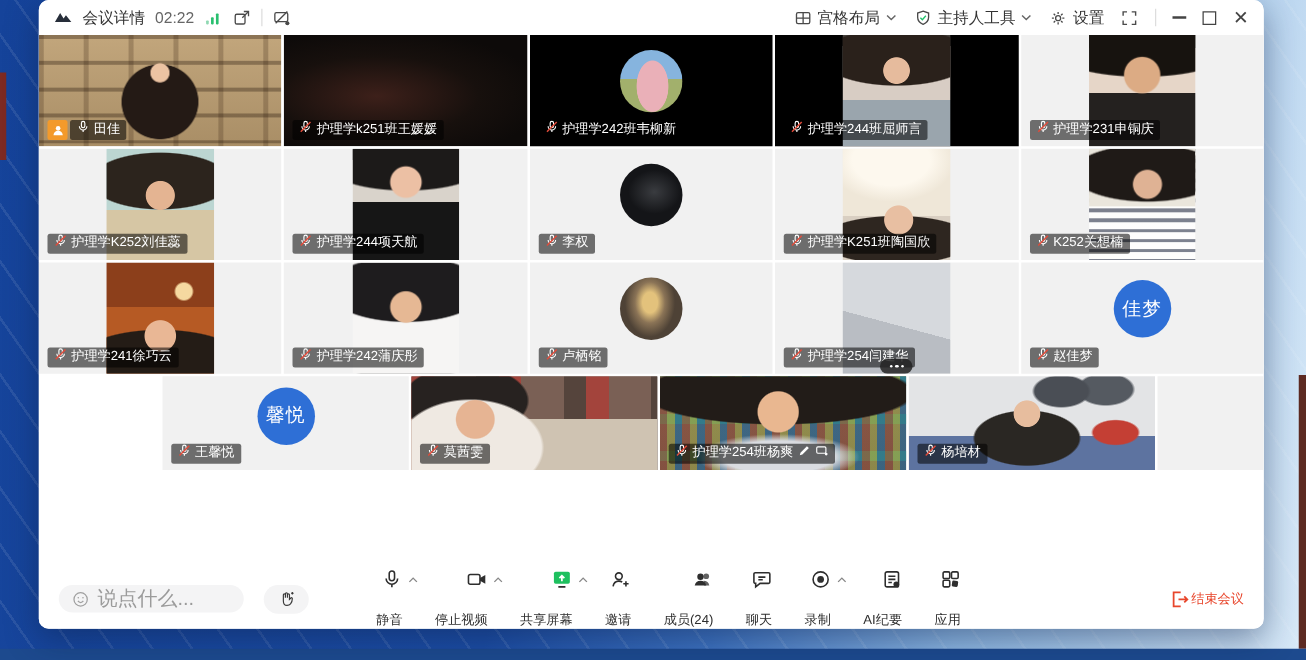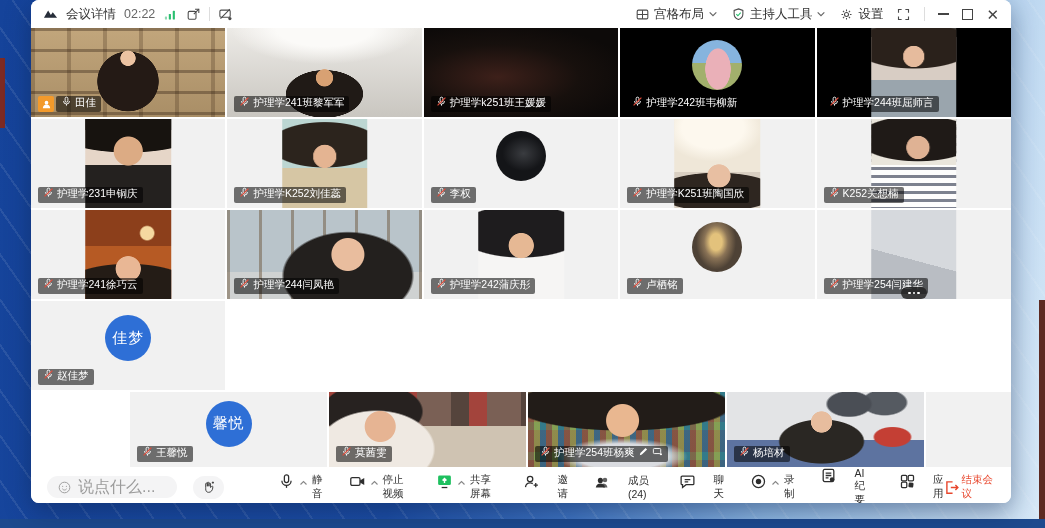--- a/index.html
+++ b/index.html
@@ -142,21 +142,21 @@
     linear-gradient(180deg, rgba(0,0,0,0) 0 64%, #5d73a0 64%),
     radial-gradient(ellipse 12% 18% at 62% 16%, #4a4e55 90%, rgba(0,0,0,0) 100%),
     radial-gradient(ellipse 12% 18% at 80% 14%, #555a61 90%, rgba(0,0,0,0) 100%),
     linear-gradient(180deg,#e3e4e6,#e3e4e6);}
   
   .toolbar{flex:0 0 30px;display:flex;align-items:center;padding:0 16px;background:#fff;}
   .quick-chat{width:128px;height:22px;border-radius:12px;background:#f4f4f5;display:flex;align-items:center;gap:6px;padding:0 10px;color:#9b9b9b;font-size:16px;}
   .hand-btn{margin-left:16px;width:36px;height:23px;border-radius:12px;background:#f4f4f5;display:flex;align-items:center;justify-content:center;}
   .hand-btn svg{width:15px;height:15px;}
   .center-group{display:flex;margin-left:54px;gap:26px;align-items:center;}
-  .tool-btn{display:flex;flex-direction:row;align-items:flex-start;gap:17px;font-size:10.5px;color:#2e2e2e;cursor:default;}
+  .tool-btn{display:flex;flex-direction:column;align-items:flex-end;gap:17px;font-size:10.5px;color:#2e2e2e;cursor:default;}
   .ticon-row{position:relative;height:17px;}
   .ticon-row svg{width:17px;height:17px;}
   .tool-chevron{position:absolute;right:-13px;top:4px;}
   .tool-chevron svg{width:9px;height:8px;}
   .end-btn{margin-left:auto;display:flex;flex-direction:row;align-items:center;gap:1px;font-size:10.5px;color:#e8462c;}
   .end-btn svg{width:17px;height:17px;}
 </style>
 </head>
 <body>
 
@@ -271,36 +271,20 @@
                   <rect x="9" y="2.5" width="6" height="11" rx="3"></rect>
                   <path d="M5.5 11a6.5 6.5 0 0 0 13 0"></path>
                   <line x1="12" y1="17.5" x2="12" y2="21"></line>
                 </svg>
               </span>
               <span>田佳</span>
             </span>
           </div>
         </div>
         <div class="tile">
-          <div class="video scene-bright-ceiling"></div>
-          <div class="label-row">
-            <span class="name-pill">
-              <span class="icn">
-                <svg viewBox="0 0 24 24" fill="none" stroke="#fff" stroke-width="2">
-                  <rect x="9" y="2.5" width="6" height="11" rx="3"></rect>
-                  <path d="M5.5 11a6.5 6.5 0 0 0 13 0"></path>
-                  <line x1="12" y1="17.5" x2="12" y2="21"></line>
-                  <line x1="3.5" y1="20.5" x2="20.5" y2="3.5" stroke="#e04b3a" stroke-width="2.6"></line>
-                </svg>
-              </span>
-              <span>护理学241班黎军军</span>
-            </span>
-          </div>
-        </div>
-        <div class="tile">
           <div class="video scene-dark-room"></div>
           <div class="label-row">
             <span class="name-pill">
               <span class="icn">
                 <svg viewBox="0 0 24 24" fill="none" stroke="#fff" stroke-width="2">
                   <rect x="9" y="2.5" width="6" height="11" rx="3"></rect>
                   <path d="M5.5 11a6.5 6.5 0 0 0 13 0"></path>
                   <line x1="12" y1="17.5" x2="12" y2="21"></line>
                   <line x1="3.5" y1="20.5" x2="20.5" y2="3.5" stroke="#e04b3a" stroke-width="2.6"></line>
                 </svg>
@@ -367,20 +351,36 @@
                   <path d="M5.5 11a6.5 6.5 0 0 0 13 0"></path>
                   <line x1="12" y1="17.5" x2="12" y2="21"></line>
                   <line x1="3.5" y1="20.5" x2="20.5" y2="3.5" stroke="#e04b3a" stroke-width="2.6"></line>
                 </svg>
               </span>
               <span>护理学K252刘佳蕊</span>
             </span>
           </div>
         </div>
         <div class="tile">
+          <div class="pstrip scene-black-hoodie"></div>
+          <div class="label-row">
+            <span class="name-pill">
+              <span class="icn">
+                <svg viewBox="0 0 24 24" fill="none" stroke="#fff" stroke-width="2">
+                  <rect x="9" y="2.5" width="6" height="11" rx="3"></rect>
+                  <path d="M5.5 11a6.5 6.5 0 0 0 13 0"></path>
+                  <line x1="12" y1="17.5" x2="12" y2="21"></line>
+                  <line x1="3.5" y1="20.5" x2="20.5" y2="3.5" stroke="#e04b3a" stroke-width="2.6"></line>
+                </svg>
+              </span>
+              <span>护理学244项天航</span>
+            </span>
+          </div>
+        </div>
+        <div class="tile">
           <div class="avatar-photo scene-dark-photo"></div>
           <div class="label-row">
             <span class="name-pill">
               <span class="icn">
                 <svg viewBox="0 0 24 24" fill="none" stroke="#fff" stroke-width="2">
                   <rect x="9" y="2.5" width="6" height="11" rx="3"></rect>
                   <path d="M5.5 11a6.5 6.5 0 0 0 13 0"></path>
                   <line x1="12" y1="17.5" x2="12" y2="21"></line>
                   <line x1="3.5" y1="20.5" x2="20.5" y2="3.5" stroke="#e04b3a" stroke-width="2.6"></line>
                 </svg>
@@ -427,36 +427,20 @@
             <span class="name-pill">
               <span class="icn">
                 <svg viewBox="0 0 24 24" fill="none" stroke="#fff" stroke-width="2">
                   <rect x="9" y="2.5" width="6" height="11" rx="3"></rect>
                   <path d="M5.5 11a6.5 6.5 0 0 0 13 0"></path>
                   <line x1="12" y1="17.5" x2="12" y2="21"></line>
                   <line x1="3.5" y1="20.5" x2="20.5" y2="3.5" stroke="#e04b3a" stroke-width="2.6"></line>
                 </svg>
               </span>
               <span>护理学241徐巧云</span>
-            </span>
-          </div>
-        </div>
-        <div class="tile">
-          <div class="video scene-window-room"></div>
-          <div class="label-row">
-            <span class="name-pill">
-              <span class="icn">
-                <svg viewBox="0 0 24 24" fill="none" stroke="#fff" stroke-width="2">
-                  <rect x="9" y="2.5" width="6" height="11" rx="3"></rect>
-                  <path d="M5.5 11a6.5 6.5 0 0 0 13 0"></path>
-                  <line x1="12" y1="17.5" x2="12" y2="21"></line>
-                  <line x1="3.5" y1="20.5" x2="20.5" y2="3.5" stroke="#e04b3a" stroke-width="2.6"></line>
-                </svg>
-              </span>
-              <span>护理学244闫凤艳</span>
             </span>
           </div>
         </div>
         <div class="tile">
           <div class="pstrip scene-white-bg-boy"></div>
           <div class="label-row">
             <span class="name-pill">
               <span class="icn">
                 <svg viewBox="0 0 24 24" fill="none" stroke="#fff" stroke-width="2">
                   <rect x="9" y="2.5" width="6" height="11" rx="3"></rect>

